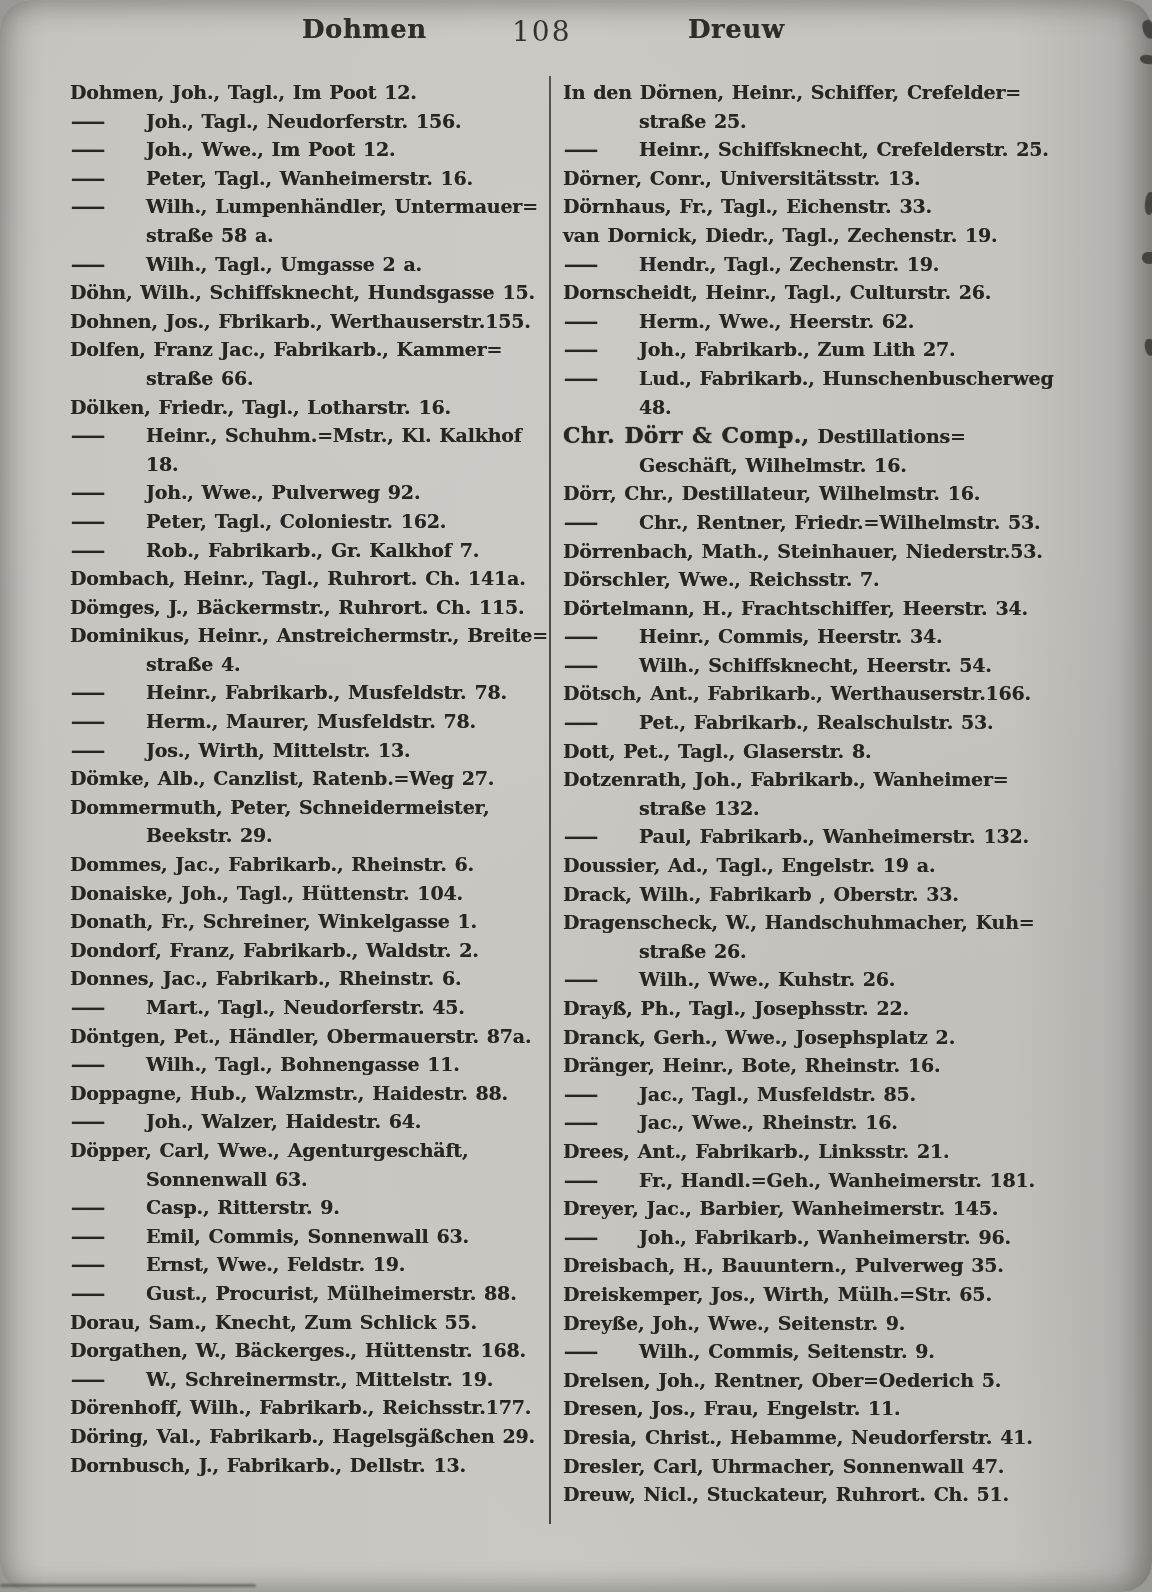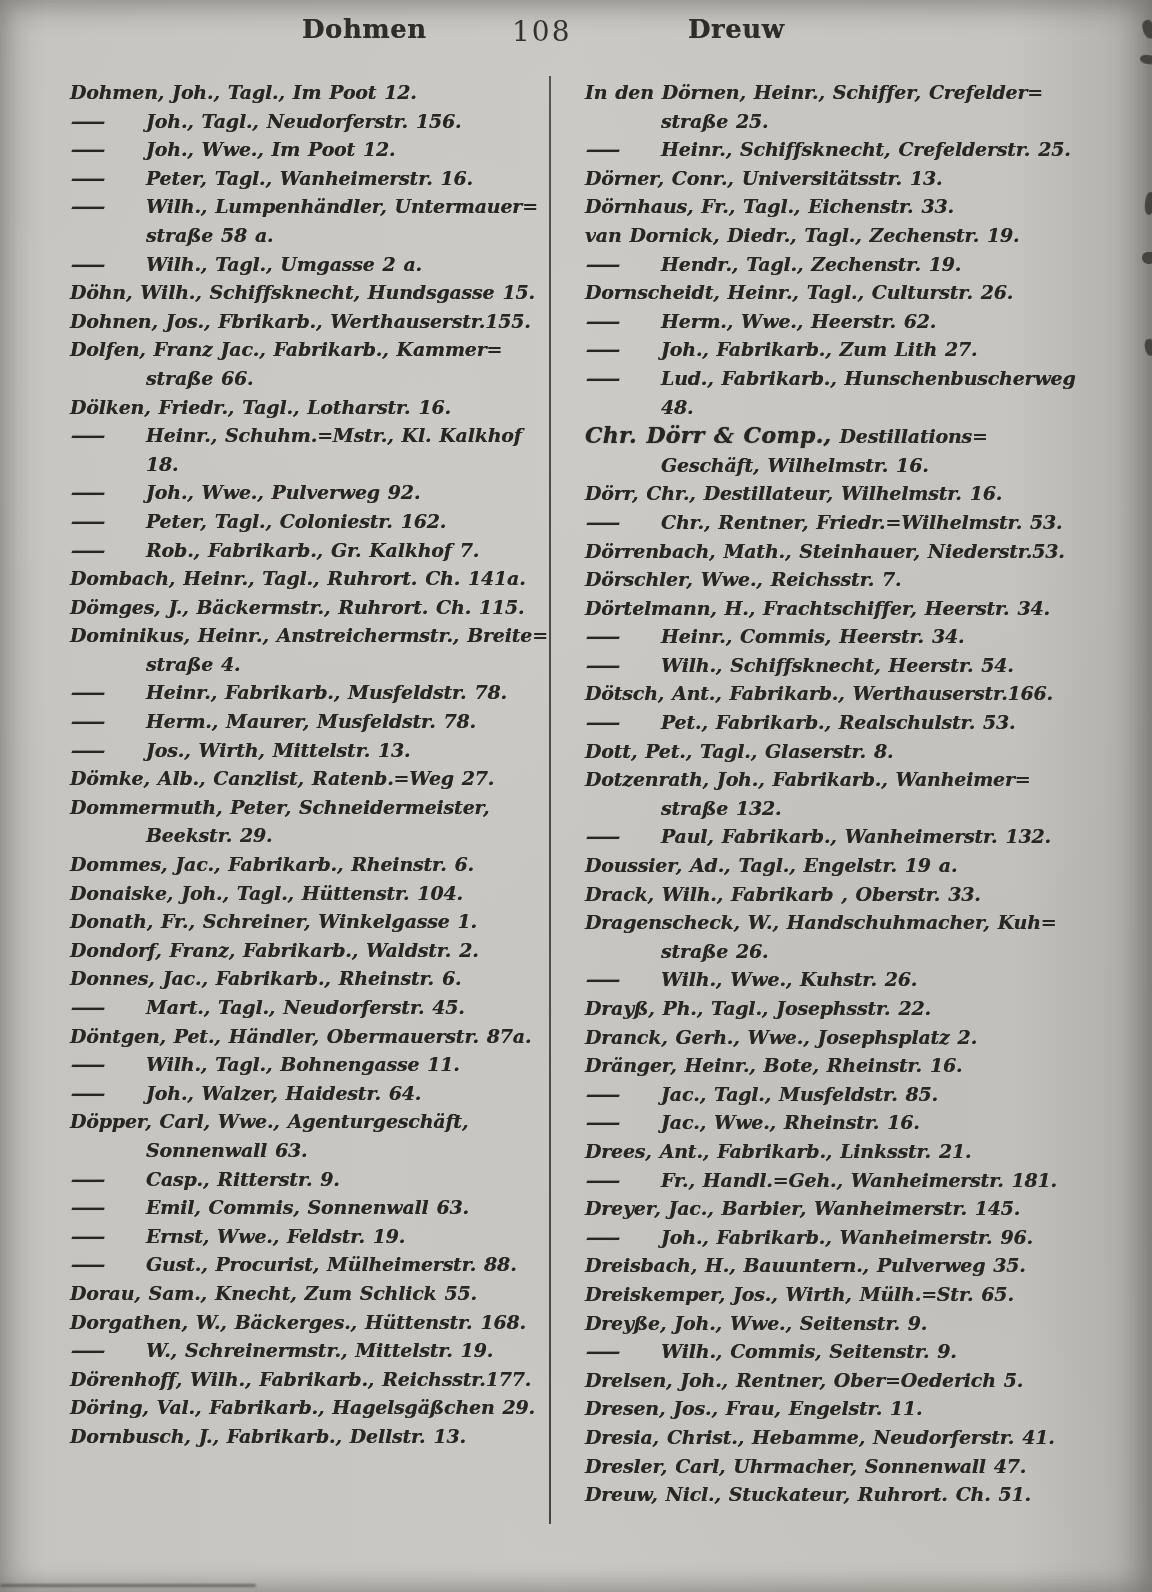--- a/index.html
+++ b/index.html
@@ -10,40 +10,41 @@
   }
   .page{
     position:relative;width:1152px;height:1592px;
     background:
       radial-gradient(ellipse 900px 700px at 30% 25%, rgba(255,255,255,0.06), rgba(0,0,0,0) 70%),
       radial-gradient(ellipse 700px 900px at 75% 70%, rgba(120,118,112,0.08), rgba(0,0,0,0) 70%),
       linear-gradient(90deg, #b3b2ae 0px, #c5c4bf 45px, #c9c8c3 50%, #c5c4bf 88%, #b4b3af 97%, #a5a4a0 100%),
       #c7c6c1;
     box-shadow: inset 0 10px 26px rgba(90,90,85,.22), inset -16px 0 30px rgba(75,73,68,.28), inset 8px 0 22px rgba(95,93,88,.16), inset 0 -8px 18px rgba(95,93,88,.15);
     color:#2b2a27;
+    border-radius:30px;
   }
   .page-header{position:absolute;top:14px;left:0;width:100%;height:40px;}
   .catchword{
     position:absolute;font-size:26px;font-weight:bold;letter-spacing:.5px;
     color:#2e2d2a;text-shadow:0 0 .6px rgba(40,38,34,.7);
   }
   .page-number{
     position:absolute;left:512px;top:1px;font-size:28px;font-weight:normal;
     letter-spacing:2px;color:#33322f;
   }
   .catchword.left{left:302px;}
   .catchword.right{left:688px;}
   .col-divider{
     position:absolute;left:549px;top:76px;width:2px;height:1448px;
     background:linear-gradient(#413f3b, #35342f 30%, #3a3833 65%, #2f2e2a);
     opacity:.85;
   }
-  .column{position:absolute;top:78px;font-style:italic;}
+  .column{position:absolute;top:78px;}
   .column.colL{left:70px;width:488px;}
-  .column.colR{left:563px;width:496px;margin-left:22px;}
+  .column.colR{left:563px;width:496px;}
   .entry{
     margin:0;padding-left:76px;text-indent:-76px;
     font-size:19px;line-height:28.6px;font-weight:bold;
     letter-spacing:-.2px;word-spacing:1.5px;
     color:#272622;text-shadow:0 0 .5px rgba(40,38,33,.65);
   }
   .entry .dash{
     display:inline-block;width:76px;text-indent:0;
     transform:scaleX(1.9);transform-origin:0 60%;
   }
@@ -100,20 +101,21 @@
       <p class="entry">Dömke, Alb., Canzlist, Ratenb.=Weg 27.</p>
       <p class="entry">Dommermuth, Peter, Schneidermeister,<br>Beekstr. 29.</p>
       <p class="entry">Dommes, Jac., Fabrikarb., Rheinstr. 6.</p>
       <p class="entry">Donaiske, Joh., Tagl., Hüttenstr. 104.</p>
       <p class="entry">Donath, Fr., Schreiner, Winkelgasse 1.</p>
       <p class="entry">Dondorf, Franz, Fabrikarb., Waldstr. 2.</p>
       <p class="entry">Donnes, Jac., Fabrikarb., Rheinstr. 6.</p>
       <p class="entry"><span class="dash">—</span>Mart., Tagl., Neudorferstr. 45.</p>
       <p class="entry">Döntgen, Pet., Händler, Obermauerstr. 87a.</p>
       <p class="entry"><span class="dash">—</span>Wilh., Tagl., Bohnengasse 11.</p>
+      <p class="entry">Doppagne, Hub., Walzmstr., Haidestr. 88.</p>
       <p class="entry"><span class="dash">—</span>Joh., Walzer, Haidestr. 64.</p>
       <p class="entry">Döpper, Carl, Wwe., Agenturgeschäft,<br>Sonnenwall 63.</p>
       <p class="entry"><span class="dash">—</span>Casp., Ritterstr. 9.</p>
       <p class="entry"><span class="dash">—</span>Emil, Commis, Sonnenwall 63.</p>
       <p class="entry"><span class="dash">—</span>Ernst, Wwe., Feldstr. 19.</p>
       <p class="entry"><span class="dash">—</span>Gust., Procurist, Mülheimerstr. 88.</p>
       <p class="entry">Dorau, Sam., Knecht, Zum Schlick 55.</p>
       <p class="entry">Dorgathen, W., Bäckerges., Hüttenstr. 168.</p>
       <p class="entry"><span class="dash">—</span>W., Schreinermstr., Mittelstr. 19.</p>
       <p class="entry">Dörenhoff, Wilh., Fabrikarb., Reichsstr.177.</p>

